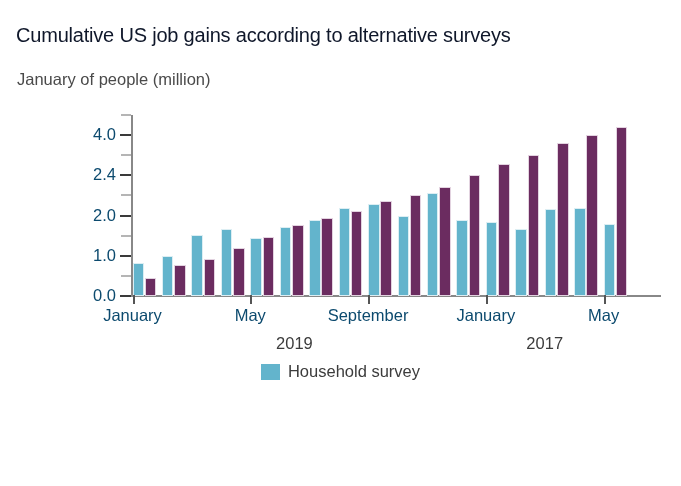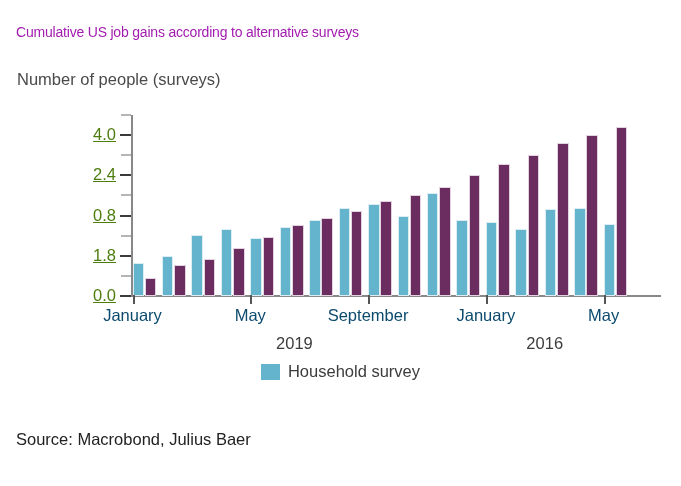--- a/index.html
+++ b/index.html
@@ -17,22 +17,22 @@
   #chart-root {
     position: relative;
     width: 681px;
     height: 486px;
   }
   
   #chart-title {
     position: absolute;
     left: 16px;
     top: 24px;
-    font-size: 14px;
-    color: #a21caf;
+    font-size: 20px;
+    color: #0f172a;
     letter-spacing: -0.2px;
     white-space: nowrap;
   }
   #chart-subtitle {
     position: absolute;
     left: 17px;
     top: 70px;
     font-size: 16.5px;
     color: #4a4a4a;
     white-space: nowrap;
@@ -81,23 +81,22 @@
     width: 10px;
     height: 2px;
     background: #b5b5b5;
   }
   .y-label {
     position: absolute;
     right: 0;
     width: 84px;
     text-align: right;
     font-size: 16.5px;
-    color: #4d7c0f;
+    color: #0c4a6e;
     transform: translateY(-10px);
-    text-decoration: underline;
   }
   .y-label-wrap {
     position: absolute;
     left: 0;
     width: 116px;
   }
   
   .bar-group {
     position: absolute;
     bottom: 0;
@@ -176,42 +175,42 @@
     color: #222222;
     white-space: nowrap;
   }
 </style>
 </head>
 <body>
 
 <div id="chart-root">
 
   <div id="chart-title">Cumulative US job gains according to alternative surveys</div>
-  <div id="chart-subtitle">Number of people (surveys)</div>
+  <div id="chart-subtitle">January of people (million)</div>
 
   <div id="plot-wrap">
     <div id="axis-y-line"></div>
     <div id="axis-x-line"></div>
     <div id="y-axis-ticks">
         <div class="y-tick-minor" style="top: 174.889px;"></div>
         <div class="y-tick-minor" style="top: 134.667px;"></div>
         <div class="y-tick-minor" style="top: 94.4444px;"></div>
         <div class="y-tick-minor" style="top: 54.2222px;"></div>
         <div class="y-tick-minor" style="top: 14px;"></div>
         <div class="y-tick-major" style="top: 195px;"></div>
         <div class="y-label-wrap" style="top: 196px;">
           <div class="y-label">0.0</div>
         </div>
         <div class="y-tick-major" style="top: 154.778px;"></div>
         <div class="y-label-wrap" style="top: 155.778px;">
-          <div class="y-label">1.8</div>
+          <div class="y-label">1.0</div>
         </div>
         <div class="y-tick-major" style="top: 114.556px;"></div>
         <div class="y-label-wrap" style="top: 115.556px;">
-          <div class="y-label">0.8</div>
+          <div class="y-label">2.0</div>
         </div>
         <div class="y-tick-major" style="top: 74.3333px;"></div>
         <div class="y-label-wrap" style="top: 75.3333px;">
           <div class="y-label">2.4</div>
         </div>
         <div class="y-tick-major" style="top: 34.1111px;"></div>
         <div class="y-label-wrap" style="top: 35.1111px;">
           <div class="y-label">4.0</div>
         </div>
       </div>
@@ -291,26 +290,25 @@
         <div class="x-label" style="left: 132.5px;">January</div>
         <div class="x-tick" style="left: 250.278px;"></div>
         <div class="x-label" style="left: 250.278px;">May</div>
         <div class="x-tick" style="left: 368.056px;"></div>
         <div class="x-label" style="left: 368.056px; text-align: right;">September</div>
         <div class="x-tick" style="left: 485.833px;"></div>
         <div class="x-label" style="left: 485.833px;">January</div>
         <div class="x-tick" style="left: 603.611px;"></div>
         <div class="x-label" style="left: 603.611px;">May</div>
         <div class="x-year" style="left: 294.444px;">2019</div>
-        <div class="x-year" style="left: 544.722px;">2016</div>
+        <div class="x-year" style="left: 544.722px;">2017</div>
       </div>
   </div>
 
   <div id="legend">
       <div class="legend-item">
         <span class="legend-swatch" style="background: rgb(99, 180, 204);"></span>
         <span class="legend-label">Household survey</span>
       </div>
     </div>
 
-  <div id="source">Source: Macrobond, Julius Baer</div>
 
 </div>
 
 </body></html>

